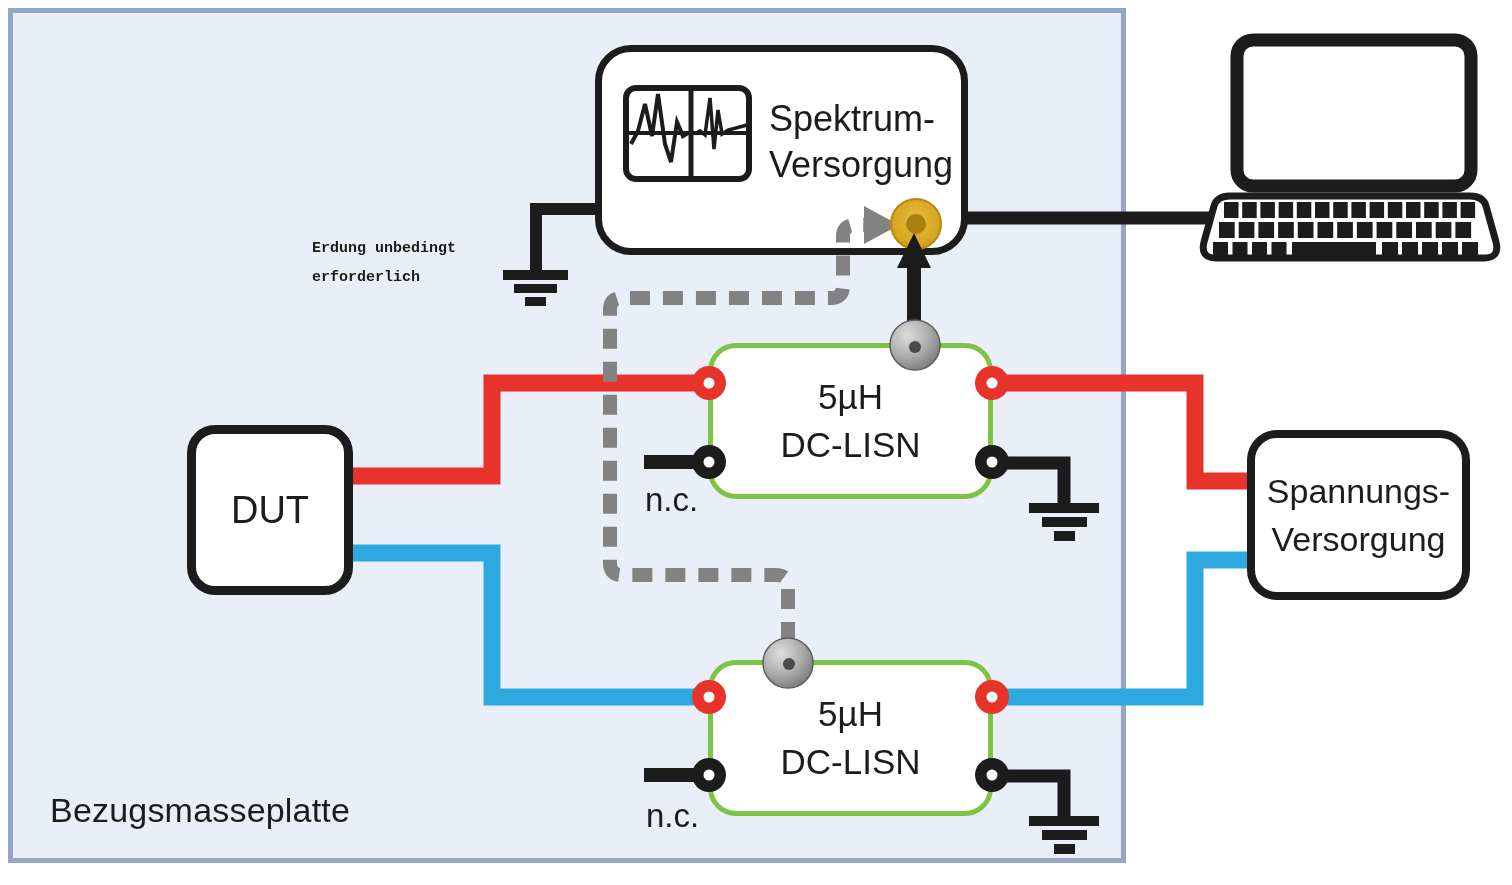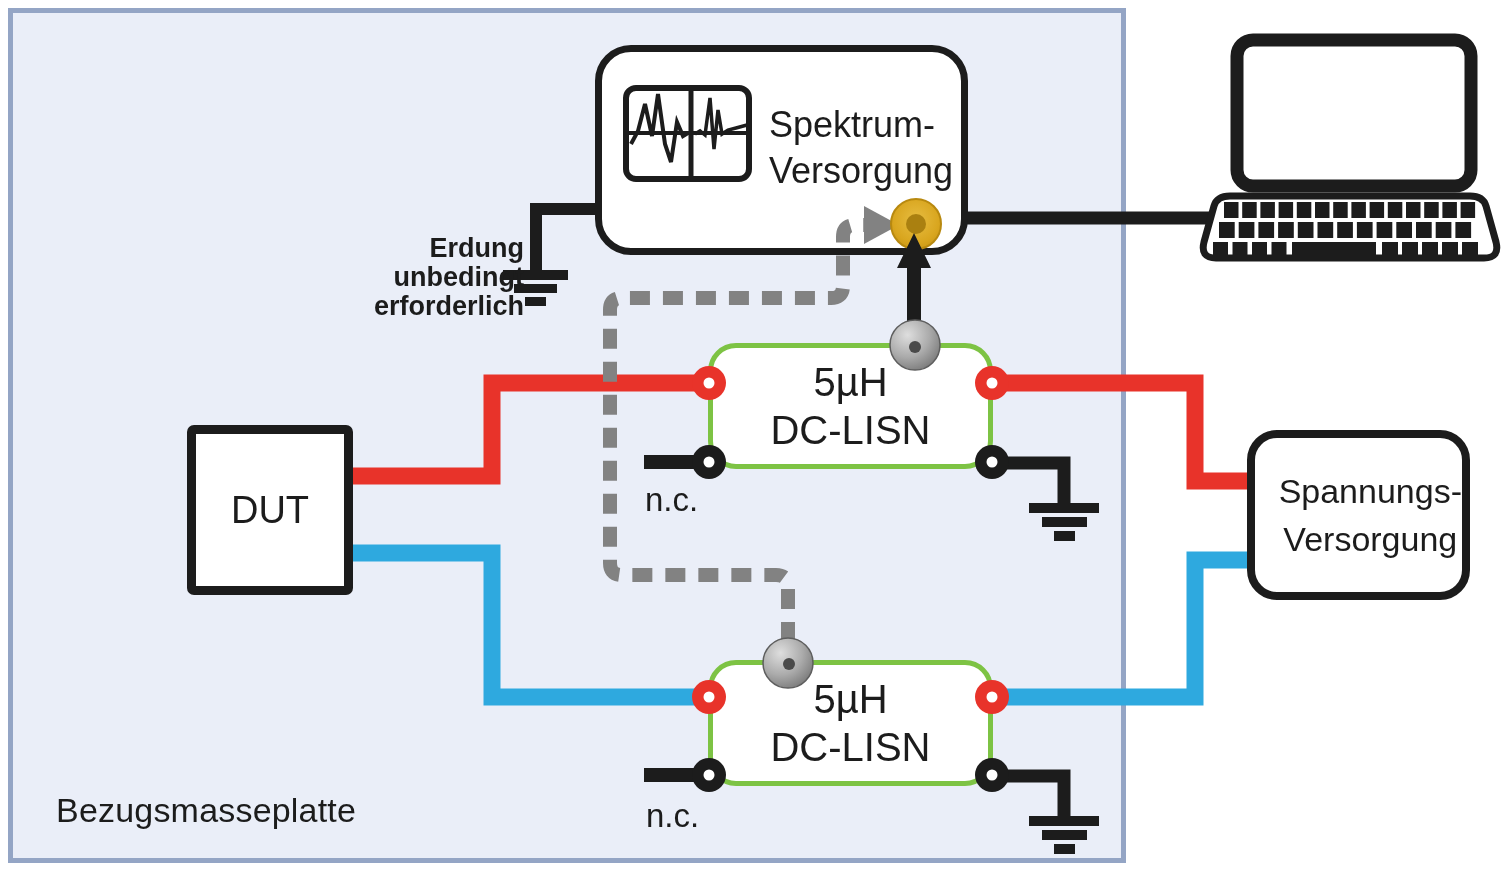--- a/index.html
+++ b/index.html
@@ -9,54 +9,54 @@
     background:#fff;
   }
   .layer{position:absolute;left:0;top:0;width:1512px;height:885px;pointer-events:none;}
   .plate{
     position:absolute;left:8px;top:8px;width:1118px;height:855px;
     background:var(--plate-fill,#eaeef8);
     border:5px solid var(--plate-border,#94a5c5);
     box-sizing:border-box;z-index:0;
   }
   .plate-label{
-    position:absolute;left:56px;top:791px;font-size:34px;z-index:2;
+    position:absolute;left:50px;top:791px;font-size:34px;z-index:2;
     color:var(--ink,#1c1c1c);letter-spacing:0.2px;
   }
   .box{
     position:absolute;background:#fff;box-sizing:border-box;z-index:2;
     display:flex;align-items:center;justify-content:center;text-align:center;
   }
   .box .lines{display:flex;flex-direction:column;}
   .analyzer{
     left:595px;top:45px;width:373px;height:210px;
     border:7px solid var(--ink,#1c1c1c);border-radius:36px;
     flex-direction:row;gap:16px;justify-content:flex-start;
     padding-left:20px;align-items:flex-start;padding-top:32px;
   }
-  .analyzer .lines{font-size:36px;line-height:46px;text-align:left;margin-top:18px;}
+  .analyzer .lines{font-size:36px;line-height:46px;text-align:left;margin-top:12px;}
   .dut{
     left:187px;top:425px;width:166px;height:170px;
-    border:9px solid var(--ink,#1c1c1c);border-radius:7px;font-size:38px;text-align:center;
+    border:9px solid var(--ink,#1c1c1c);border-radius:28px;font-size:38px;text-align:center;
   }
   .lisn{
-    width:285px;height:126px;
+    width:285px;height:156px;
     border:5px solid var(--lisn-border,#7dc344);border-radius:28px;
-    font-size:40px;line-height:48px;
+    font-size:35px;line-height:48px;
   }
   .lisn-top{left:708px;top:343px;}
   .lisn-bottom{left:708px;top:660px;}
   .psu{
     left:1247px;top:430px;width:223px;height:170px;
     border:8px solid var(--ink,#1c1c1c);border-radius:30px;
-    font-size:34px;line-height:48px;justify-content:flex-end;
+    font-size:34px;line-height:48px;
   }
   .note{
     position:absolute;left:312px;top:234px;width:212px;z-index:2;
-    font-size:27px;font-weight:bold;line-height:29px;text-align:right;
+    font-size:15px;font-weight:bold;line-height:29px;text-align:left;font-family:Liberation Mono, monospace;
   }
   .nc{
     position:absolute;z-index:2;font-size:33px;color:var(--ink,#1c1c1c);
   }
   .nc-top{left:645px;top:481px;}
   .nc-bottom{left:646px;top:797px;}
   .wires{z-index:1;}
   .top{z-index:3;}
   .st-red{stroke:var(--wire-positive,#e8332a);}
   .st-blue{stroke:var(--wire-negative,#2ea9df);}

